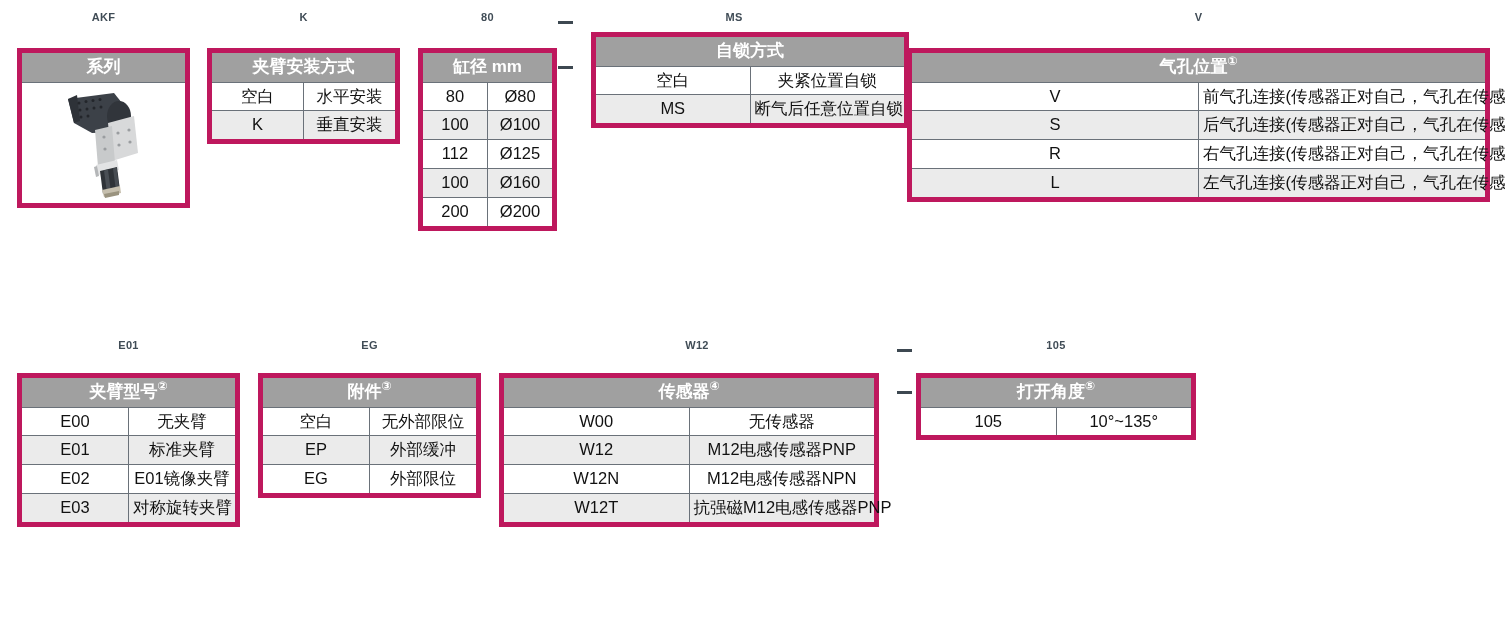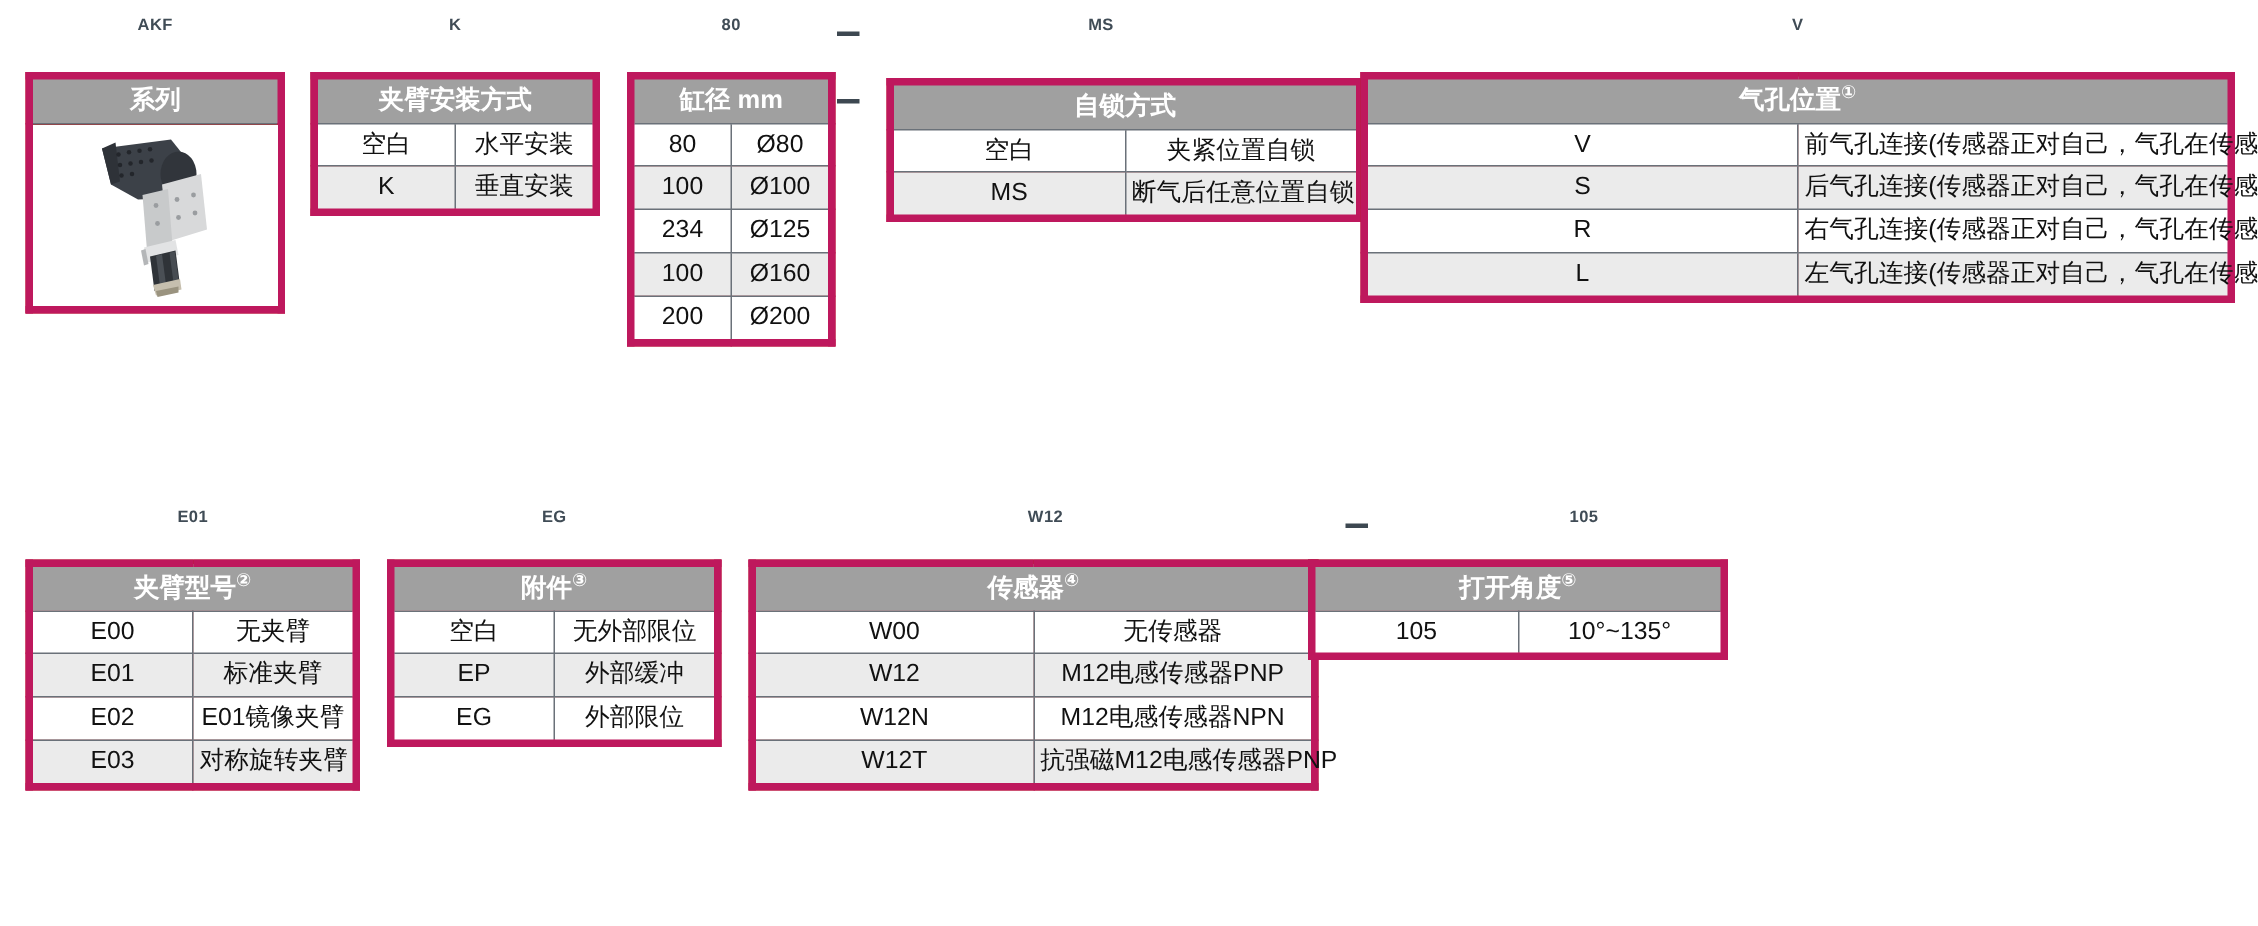--- a/index.html
+++ b/index.html
@@ -190,38 +190,38 @@
         </tr>
     <tr class="plain">
       <td style="width:64px">80</td>
       <td>Ø80</td>
     </tr>
     <tr class="alt">
       <td>100</td>
       <td>Ø100</td>
     </tr>
     <tr class="plain">
-      <td>234</td>
+      <td>112</td>
       <td>Ø125</td>
     </tr>
     <tr class="alt">
       <td>100</td>
       <td>Ø160</td>
     </tr>
     <tr class="plain">
       <td>200</td>
       <td>Ø200</td>
     </tr>
   </tbody>
     </table>
 </div>
 
 <div class="dash dash-dark" style="left:558px; top:66px;"></div>
 
-<div class="block" style="left:575px; top:52px;padding-left:16px;">
+<div class="block" style="left:575px; top:32px;padding-left:16px;">
   <table class="opt" style="width:318px;">
     <tbody>
         <tr>
           <th colspan="2">自锁方式</th>
         </tr>
     <tr class="plain">
       <td style="width:66px">空白</td>
       <td>夹紧位置自锁</td>
     </tr>
     <tr class="alt">
@@ -333,21 +333,21 @@
     <tr class="alt">
       <td>W12T</td>
       <td>抗强磁M12电感传感器PNP</td>
     </tr>
   </tbody>
     </table>
 </div>
 
 <div class="dash dash-dark" style="left:897px; top:391px;"></div>
 
-<div class="block" style="left:872px; top:373px;">
+<div class="block" style="left:916px; top:373px;">
   <table class="opt" style="width:280px;">
     <tbody>
         <tr>
           <th colspan="2"><span>打开角度</span><span class="sup">⑤</span></th>
         </tr>
     <tr class="plain">
       <td style="width:110px">105</td>
       <td>10°~135°</td>
     </tr>
   </tbody>

